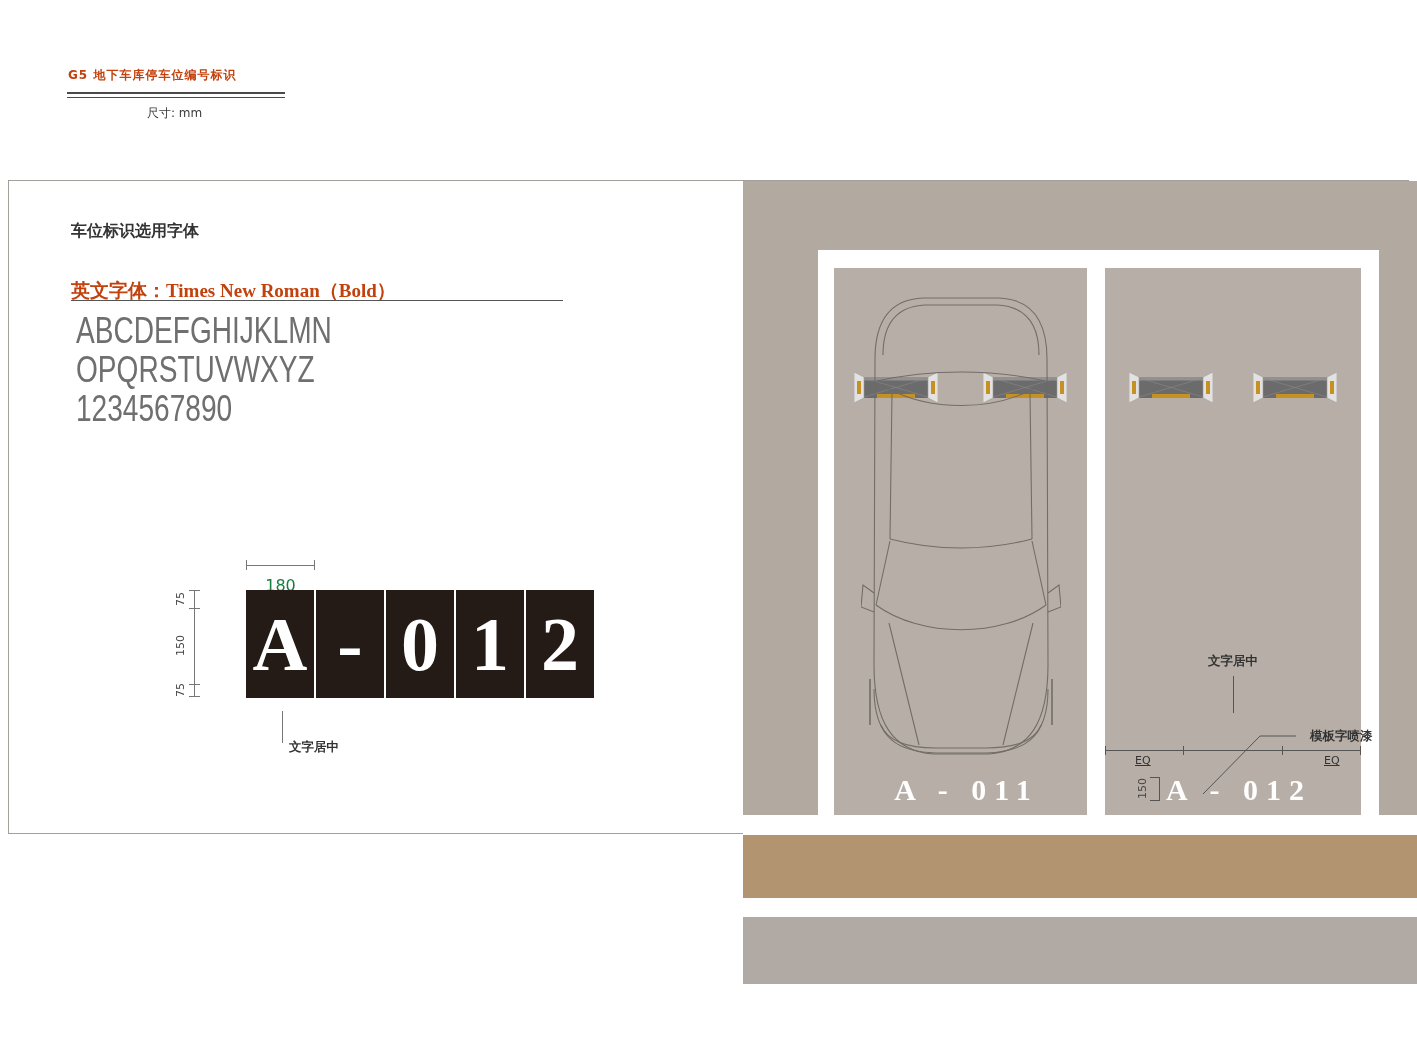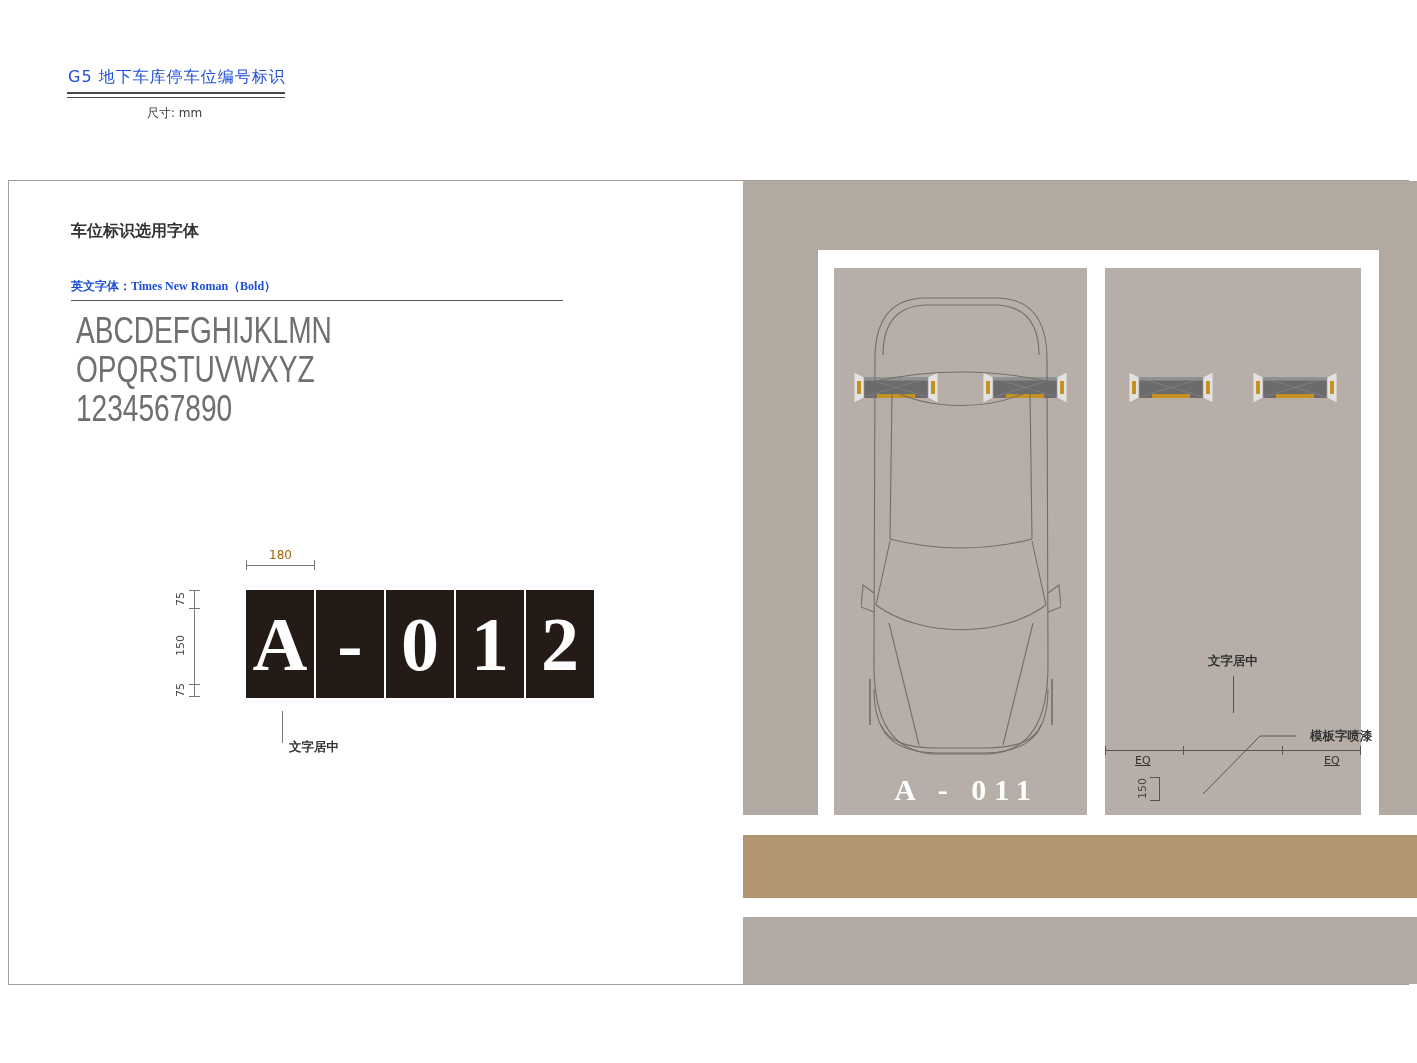--- a/index.html
+++ b/index.html
@@ -1,45 +1,45 @@
 <!DOCTYPE html>
 <html><head>
 <meta charset="utf-8">
 <style>
   html,body{margin:0;padding:0;}
   body{width:1417px;height:1063px;background:#ffffff;position:relative;overflow:hidden;
        font-family:"DejaVu Sans",sans-serif;color:#3b3b3b;}
   .abs{position:absolute;}
 
   
-  .page-title{left:68px;top:67px;font-size:16px;font-weight:400;letter-spacing:1px;color:#1d4ed8;}
+  .page-title{left:68px;top:67px;font-size:12px;font-weight:700;letter-spacing:1px;color:#c2410c;}
   .title-rule-thick{left:67px;top:92px;width:218px;height:2px;background:#4a4a4a;}
   .title-rule-thin{left:67px;top:97px;width:218px;height:1px;background:#4a4a4a;}
   .unit-label{left:147px;top:105px;font-size:12px;color:#3a3a3a;}
 
   
-  .content-box{left:8px;top:180px;width:1401px;height:805px;border:1px solid #a3a09c;
+  .content-box{left:8px;top:180px;width:1401px;height:654px;border:1px solid #a3a09c;
                box-sizing:border-box;background:#fff;}
 
   
   .font-title{left:62px;top:40px;font-size:16px;font-weight:600;color:#333;}
-  .font-subtitle{left:62px;top:97px;font-size:12px;font-weight:bold;
-                 font-family:"Liberation Serif",serif;color:#1d4ed8;}
+  .font-subtitle{left:62px;top:97px;font-size:19px;font-weight:bold;
+                 font-family:"Liberation Serif",serif;color:#c2410c;}
   .subtitle-rule{left:62px;top:119px;width:492px;height:1px;background:#555;}
   .alphabet{left:67px;top:130px;font-size:36px;line-height:39px;color:#6f6f6f;
             font-family:"Liberation Sans",sans-serif;transform:scaleX(0.78);
             transform-origin:left top;white-space:nowrap;}
 
   
   .sign-board{left:237px;top:409px;width:348px;height:108px;display:flex;gap:2px;}
   .sign-tile{flex:1;background:#241b16;color:#fff;display:flex;align-items:center;
              justify-content:center;font-family:"Liberation Serif",serif;font-weight:bold;
              font-size:76px;}
   .dimline{background:#777;}
-  .dim-label{font-size:12px;color:#a16207;}
+  .dim-label{font-size:16px;color:#15803d;margin-top:28px;}
   .vlabel{writing-mode:vertical-rl;transform:rotate(180deg);font-size:11px;color:#444;
           display:flex;align-items:center;justify-content:center;}
   .note-text{font-size:12.5px;font-weight:600;color:#333;}
 
   
   .parking-panel{left:743px;top:181px;width:674px;height:803px;background:#b2a9a1;}
   .parking-frame{left:75px;top:69px;width:561px;height:585px;background:#ffffff;}
   .band-white-upper{left:0;top:634px;width:674px;height:20px;background:#ffffff;}
   .lane-band{left:0;top:654px;width:674px;height:63px;background:#b29470;}
   .band-white-lower{left:0;top:717px;width:674px;height:19px;background:#ffffff;}
@@ -200,14 +200,15 @@
     <div class="abs ann-line" style="left:54px;top:509px;width:1px;height:24px;"></div>
     <div class="abs ann-line" style="left:45px;top:509px;width:10px;height:1px;"></div>
     <div class="abs ann-line" style="left:45px;top:532px;width:10px;height:1px;"></div>
     <div class="abs vlabel" style="left:30px;top:507px;height:28px;width:14px;">150</div>
 
     <div class="abs note-text" style="left:193px;top:460px;white-space:nowrap;margin-left:12px;">模板字喷漆</div>
     <svg class="abs" style="left:0;top:0;" width="256" height="547">
       <polyline points="191,468 155,468 98,526" fill="none" stroke="#555" stroke-width="1"></polyline>
     </svg>
 
+    <div class="abs space-number">A - 012</div>
   </div>
 </div>
 
 </body></html>

